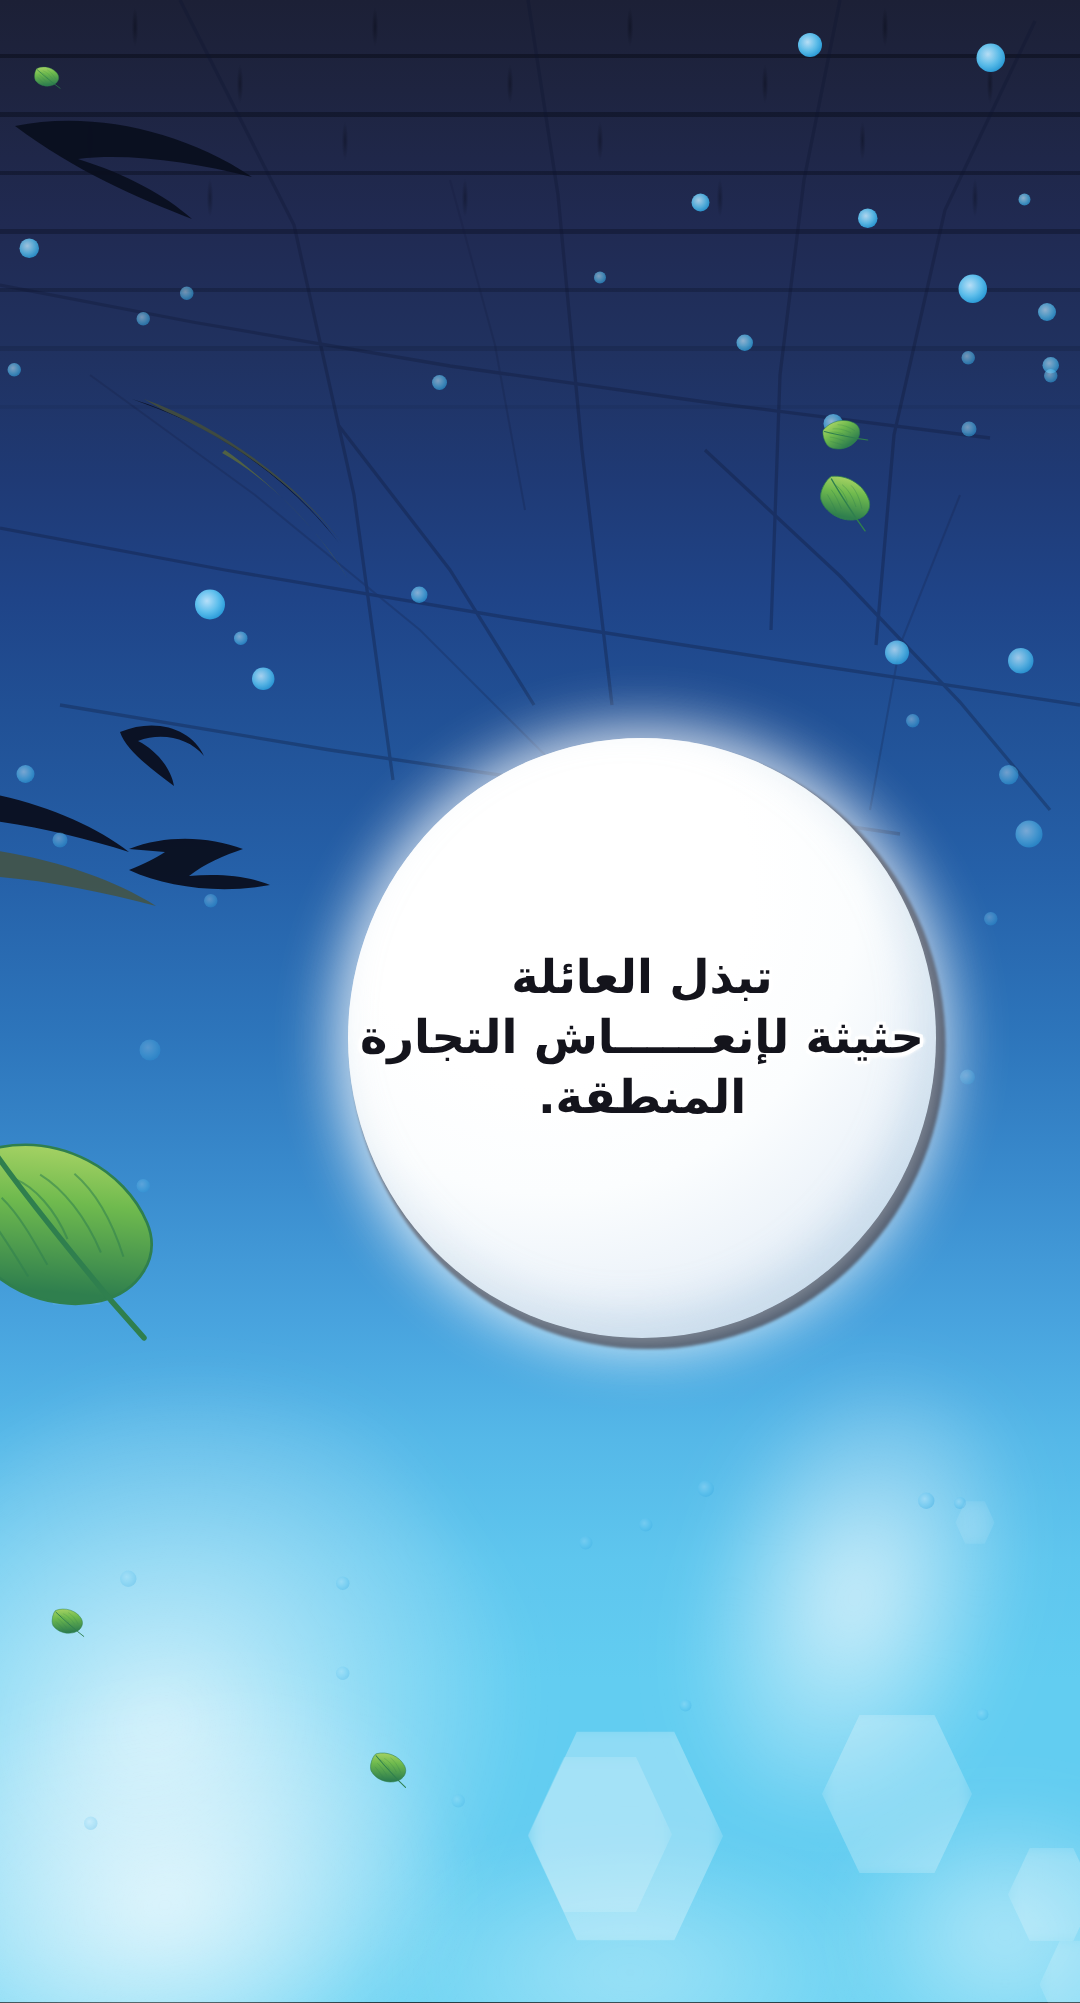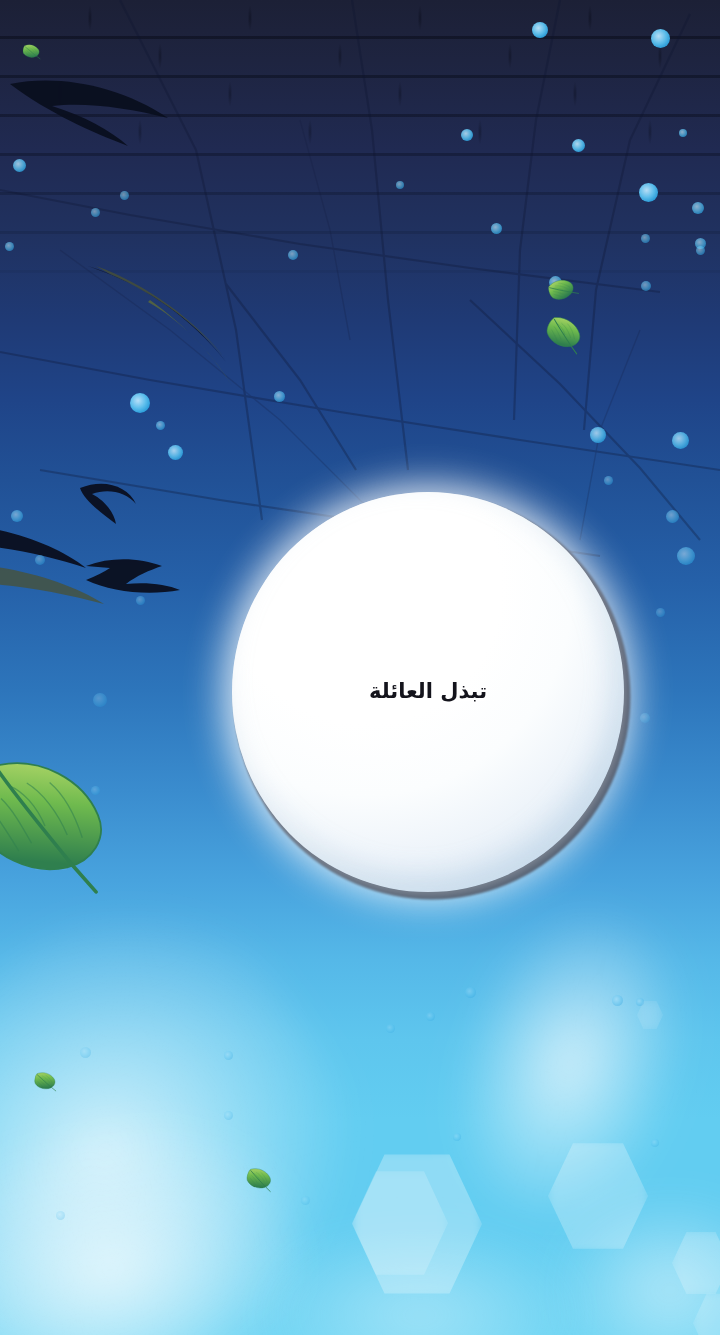--- a/index.html
+++ b/index.html
@@ -147,21 +147,21 @@
     flex-direction: column;
     align-items: center;
     justify-content: center;
     direction: rtl;
     padding: 0 22px;
     box-sizing: border-box;
     z-index: 4;
   }
   #bubble-text .line {
     color: #14141c;
-    font-size: 21px;
+    font-size: 31px;
     line-height: 1.30;
     font-weight: 700;
     text-align: center;
     white-space: nowrap;
     letter-spacing: -0.2px;
     text-shadow:
       -2px 0 0 #fff,  2px 0 0 #fff,
        0 -2px 0 #fff,  0 2px 0 #fff,
       -2px -2px 0 #fff, 2px -2px 0 #fff,
       -2px 2px 0 #fff, 2px 2px 0 #fff,
@@ -383,16 +383,18 @@
           <path d="M14 46 C24 52 32 58 40 64" fill="none" stroke="#2f7f4e" stroke-width="0.9" opacity="0.55"></path>
         </svg></div>
     </div>
 
   <div id="bubble-wrap">
     <div id="bubble-glow"></div>
     <div id="bubble-shadow"></div>
     <div id="bubble"></div>
     <div id="bubble-text">
       <div class="line">تبذل العائلة</div>
+      <div class="line">حثيثة لإنعــــــاش التجارة</div>
+      <div class="line">المنطقة.</div>
     </div>
   </div>
 
 </div>
 
 </body></html>

